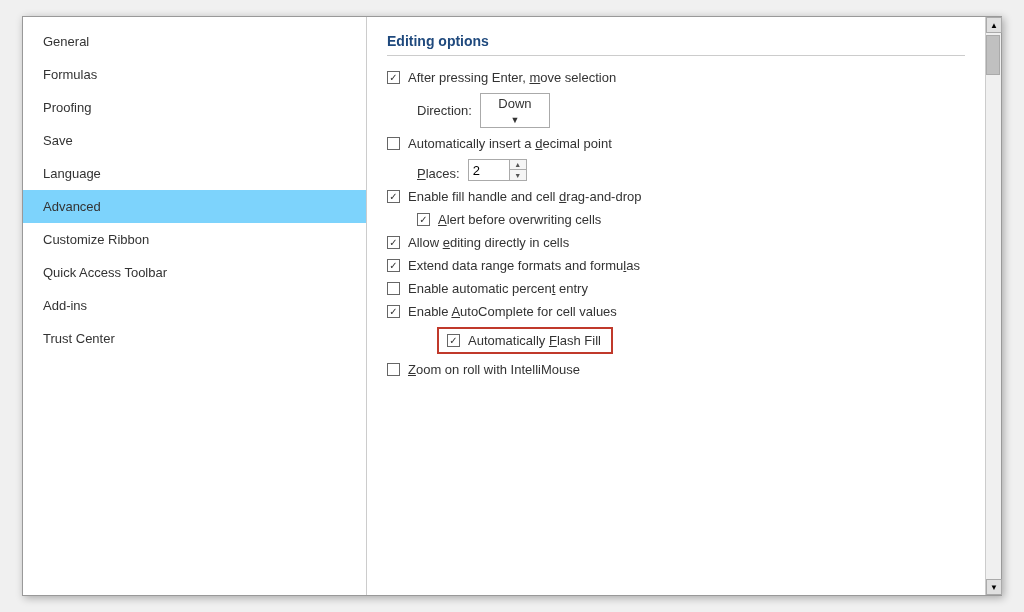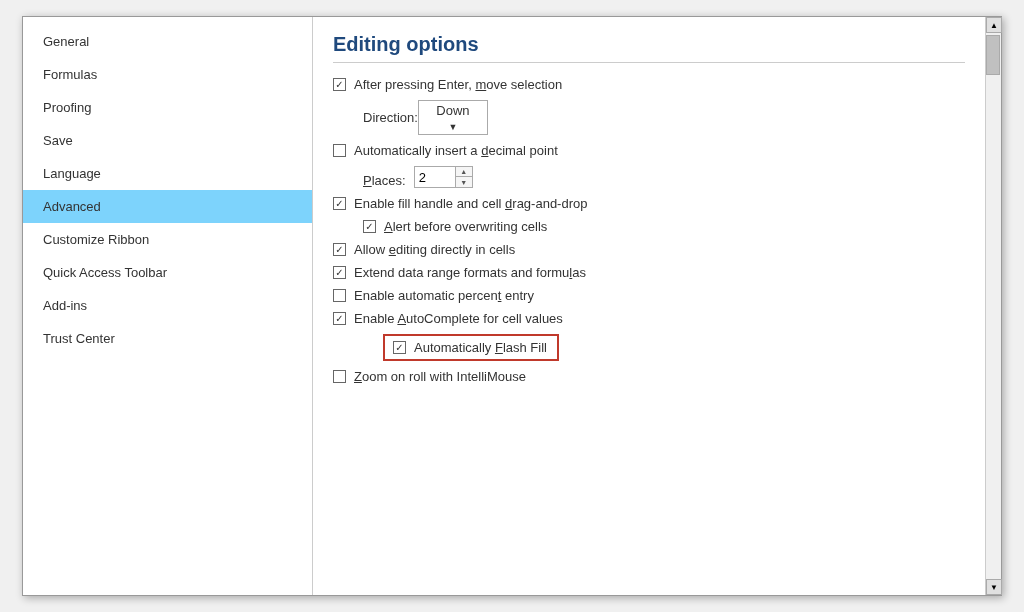--- a/index.html
+++ b/index.html
@@ -16,21 +16,21 @@
     }
     .dialog {
       display: flex;
       width: 980px;
       height: 580px;
       background: #fff;
       border: 1px solid #999;
       box-shadow: 2px 2px 8px rgba(0,0,0,0.3);
     }
     .sidebar {
-      width: 290px;
+      width: 344px;
       background: #fff;
       border-right: 1px solid #ccc;
       padding: 8px 0;
       flex-shrink: 0;
     }
     .sidebar-item {
       padding: 9px 20px;
       cursor: pointer;
       color: #333;
       font-size: 13px;
@@ -55,21 +55,21 @@
     }
     .content-scroll::-webkit-scrollbar-track {
       background: #f0f0f0;
       border-left: 1px solid #ccc;
     }
     .content-scroll::-webkit-scrollbar-thumb {
       background: #c0c0c0;
       border: 1px solid #aaa;
     }
     .section-title {
-      font-size: 20px;
+      font-size: 14px;
       font-weight: bold;
       color: #1f497d;
       margin-bottom: 14px;
       border-bottom: 1px solid #ccc;
       padding-bottom: 6px;
     }
     .option-row {
       display: flex;
       align-items: flex-end;
       margin-bottom: 8px;
@@ -101,20 +101,21 @@
       line-height: 1;
     }
     .option-label {
       color: #333;
       font-size: 13px;
       user-select: none;
     }
     .direction-row {
       display: flex;
       align-items: center;
+      gap: 8px;
       margin-bottom: 8px;
       padding-left: 30px;
     }
     .direction-label {
       color: #333;
       font-size: 13px;
     }
     .direction-select {
       display: flex;
       align-items: center;

